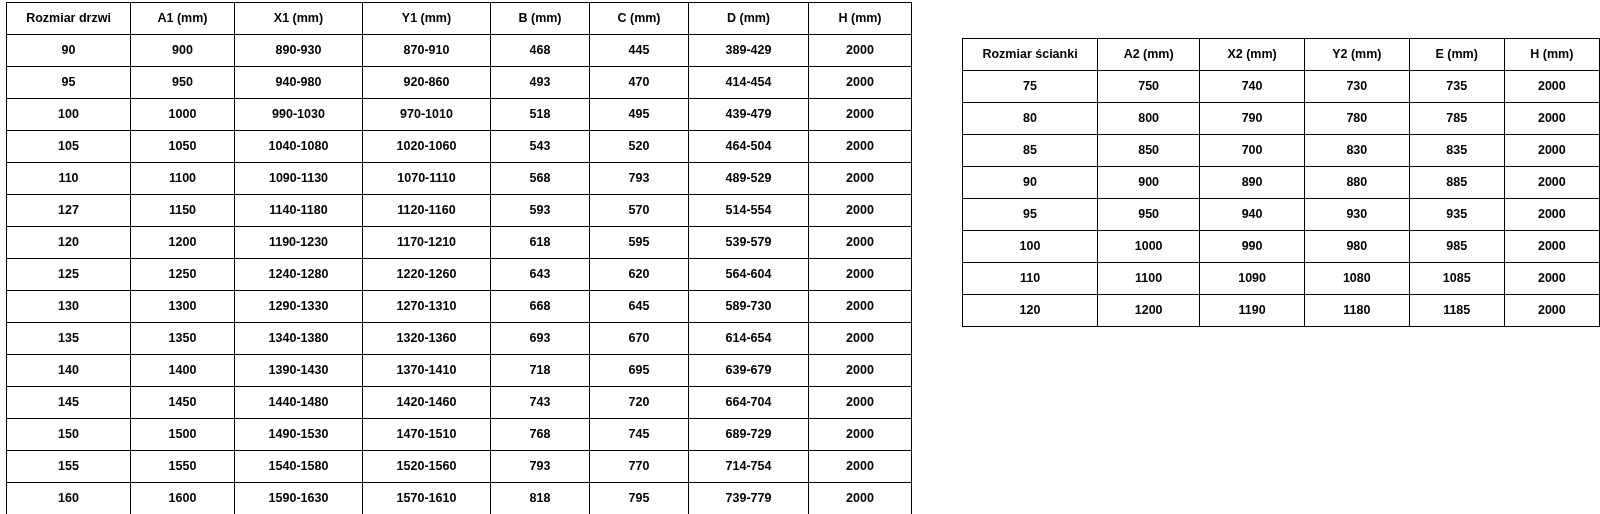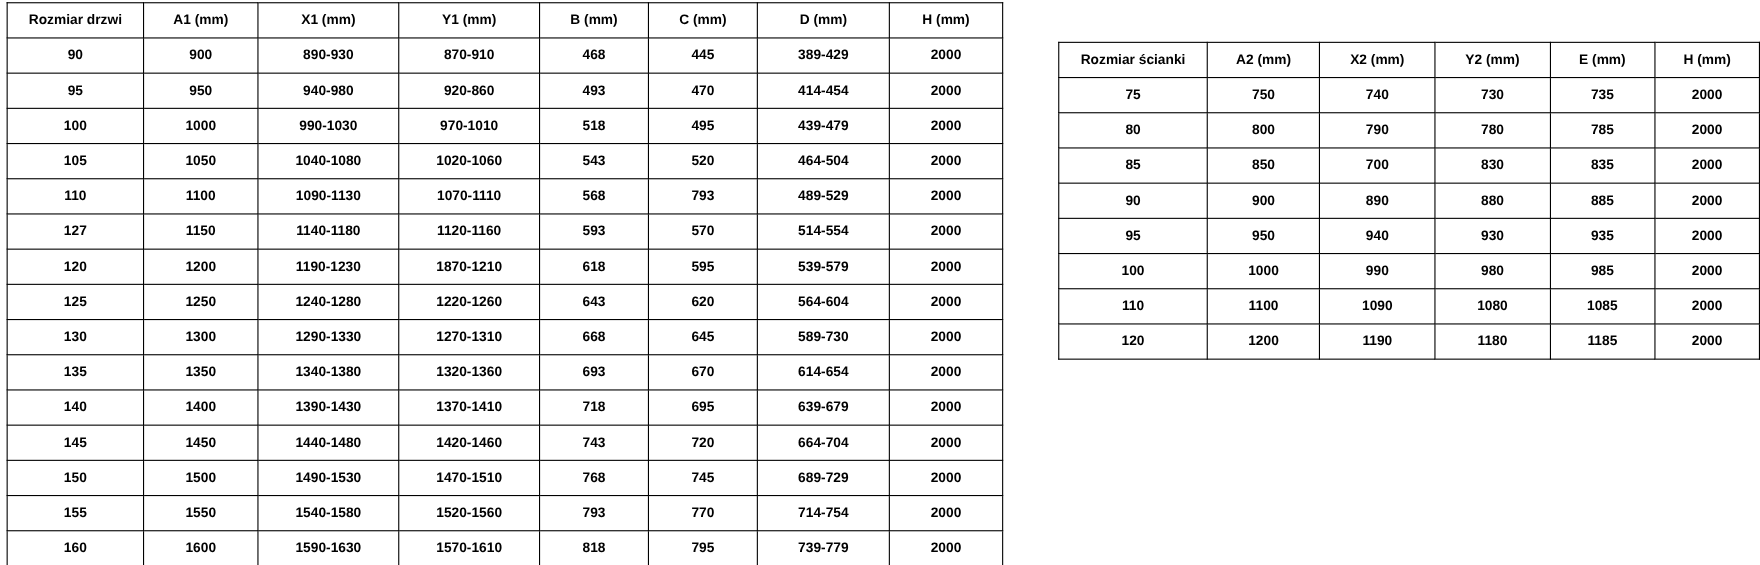--- a/index.html
+++ b/index.html
@@ -154,21 +154,21 @@
             <td>1120-1160</td>
             <td>593</td>
             <td>570</td>
             <td>514-554</td>
             <td>2000</td>
           </tr>
           <tr>
             <td>120</td>
             <td>1200</td>
             <td>1190-1230</td>
-            <td>1870-1210</td>
+            <td>1170-1210</td>
             <td>618</td>
             <td>595</td>
             <td>539-579</td>
             <td>2000</td>
           </tr>
           <tr>
             <td>125</td>
             <td>1250</td>
             <td>1240-1280</td>
             <td>1220-1260</td>

